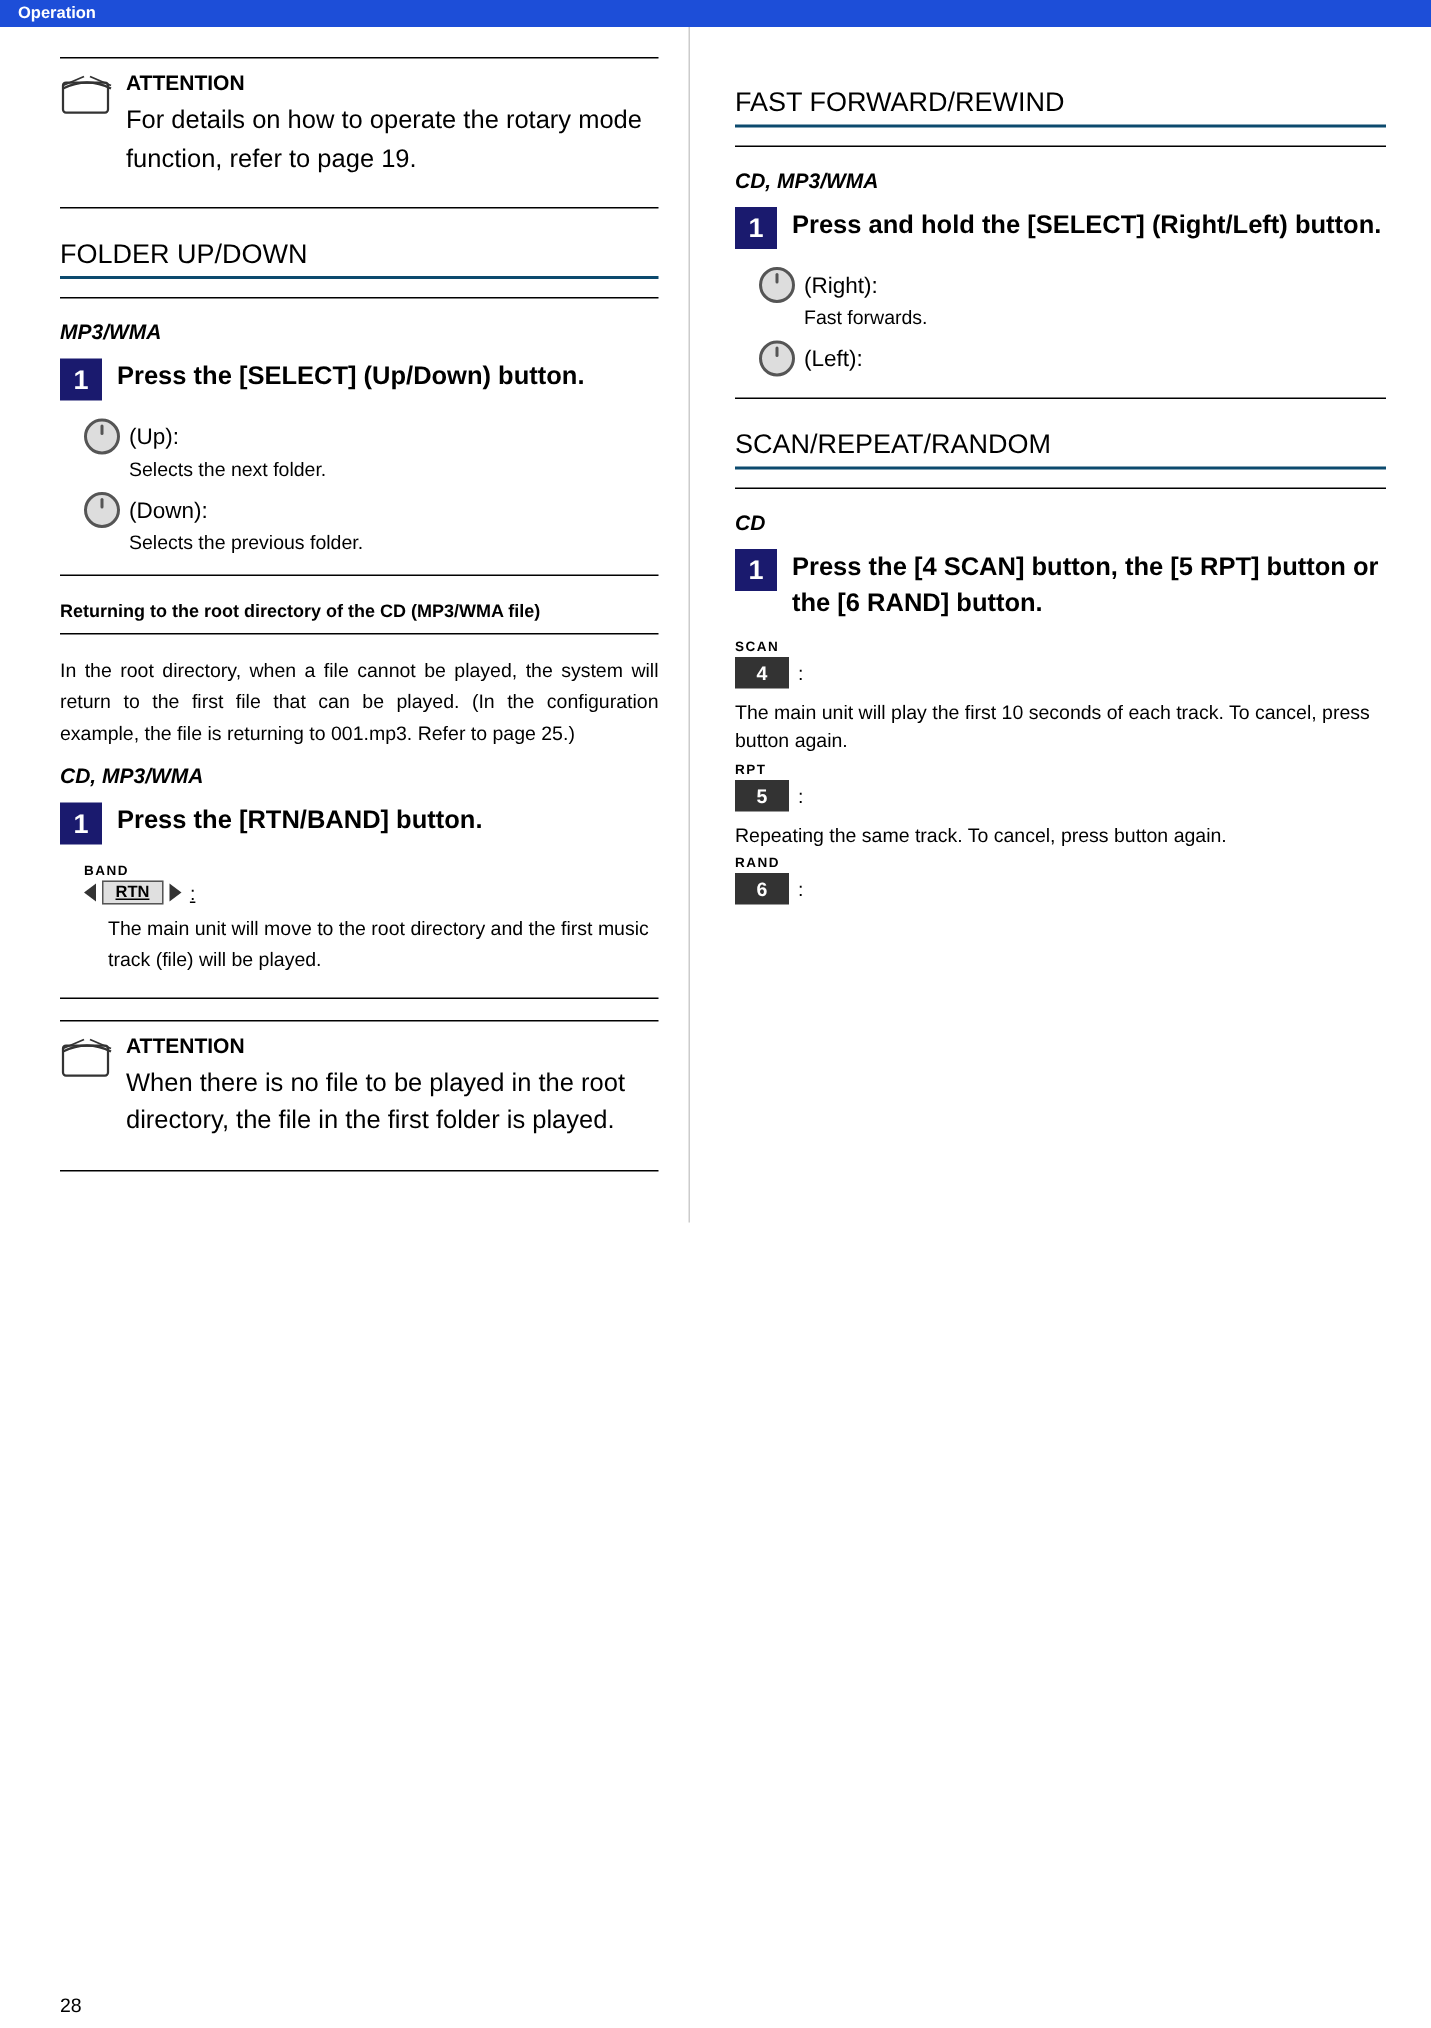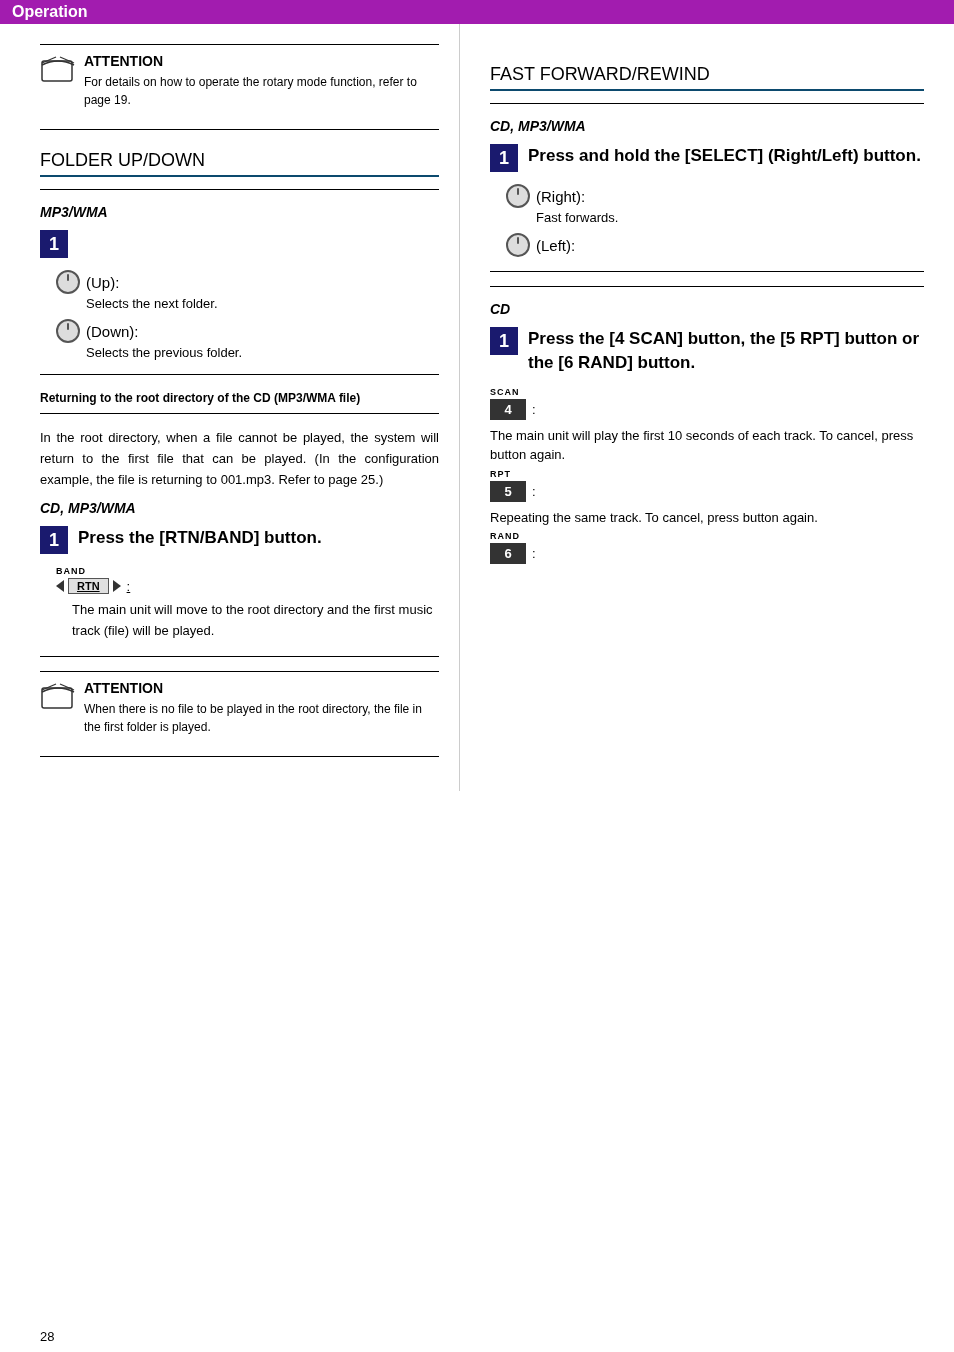--- a/index.html
+++ b/index.html
@@ -16,23 +16,23 @@
     .page-wrapper {
       width: 954px;
       min-height: 1352px;
       padding: 0;
       position: relative;
       background: #fff;
     }
 
     
     .header-bar {
-      background: #a21caf;
+      background: #1d4ed8;
       color: #fff;
-      font-size: 16px;
+      font-size: 11px;
       padding: 3px 12px;
       font-weight: bold;
     }
 
     
     .content-area {
       display: flex;
       flex-direction: row;
       padding: 0;
     }
@@ -71,21 +71,21 @@
       align-items: center;
     }
 
     .attention-title-row {
       display: flex;
       align-items: center;
       margin-bottom: 4px;
     }
 
     .attention-text {
-      font-size: 12px;
+      font-size: 17px;
       line-height: 1.5;
     }
 
     
     .section-title {
       font-size: 18px;
       font-weight: normal;
       border-bottom: 2px solid #0c4a6e;
       padding-bottom: 4px;
       margin-bottom: 12px;
@@ -329,20 +329,23 @@
       <hr class="divider">
 
       <div class="section-title">FOLDER UP/DOWN</div>
 
       <hr class="divider" style="margin-top:0;">
 
       <div class="subsection-title">MP3/WMA</div>
 
       <div class="step-block">
         <div class="step-number">1</div>
+        <div class="step-content">
+          <div class="step-label">Press the [SELECT] (Up/Down) button.</div>
+        </div>
       </div>
 
       <div class="knob-row">
         <div class="knob-icon"></div>
         <span class="knob-label">(Up):</span>
       </div>
       <div class="knob-desc">Selects the next folder.</div>
 
       <div class="knob-row">
         <div class="knob-icon"></div>
@@ -421,20 +424,21 @@
       </div>
       <div class="knob-desc">Fast forwards.</div>
 
       <div class="knob-row">
         <div class="knob-icon"></div>
         <span class="knob-label">(Left):</span>
       </div>
 
       <hr class="divider">
 
+      <div class="section-title">SCAN/REPEAT/RANDOM</div>
       <hr class="divider" style="margin-top:0;">
 
       <div class="subsection-title">CD</div>
 
       <div class="step-block">
         <div class="step-number">1</div>
         <div class="step-content">
           <div class="step-label">Press the [4 SCAN] button, the [5 RPT] button or the [6 RAND] button.</div>
         </div>
       </div>

